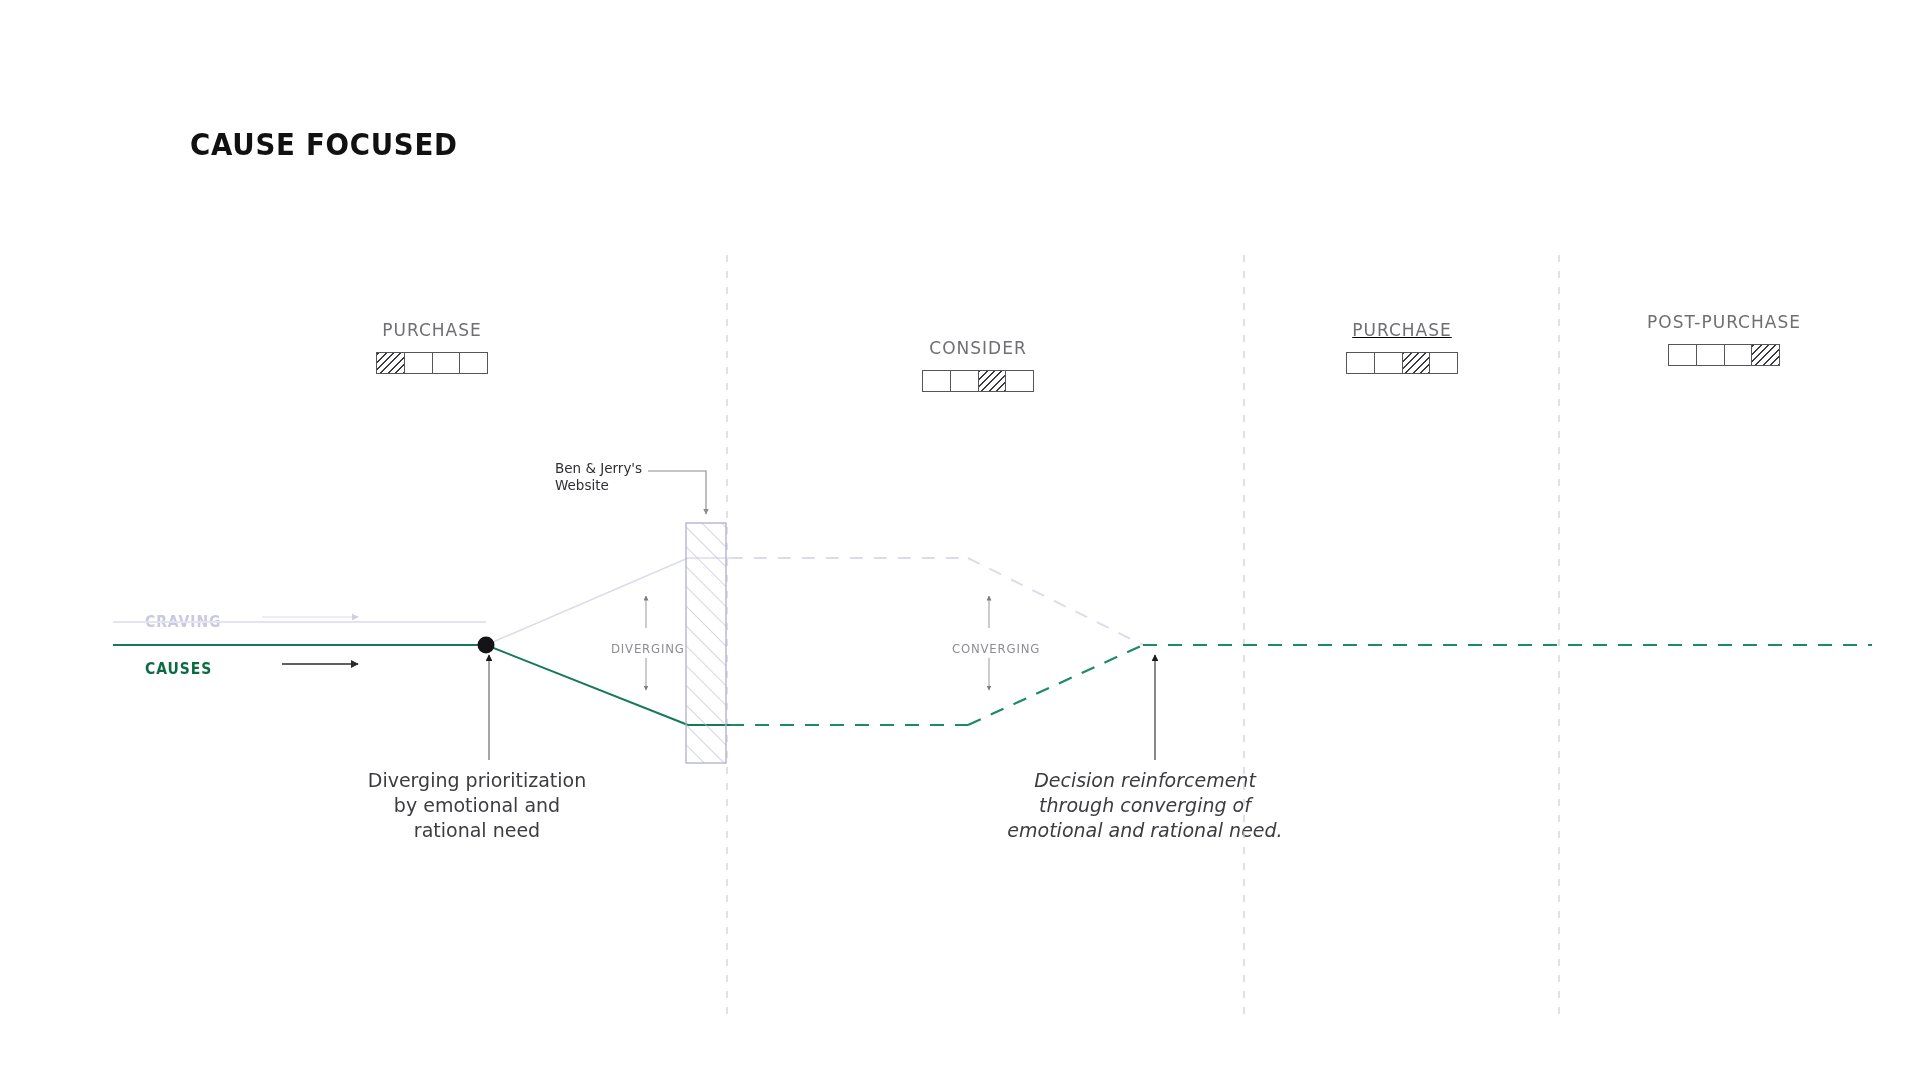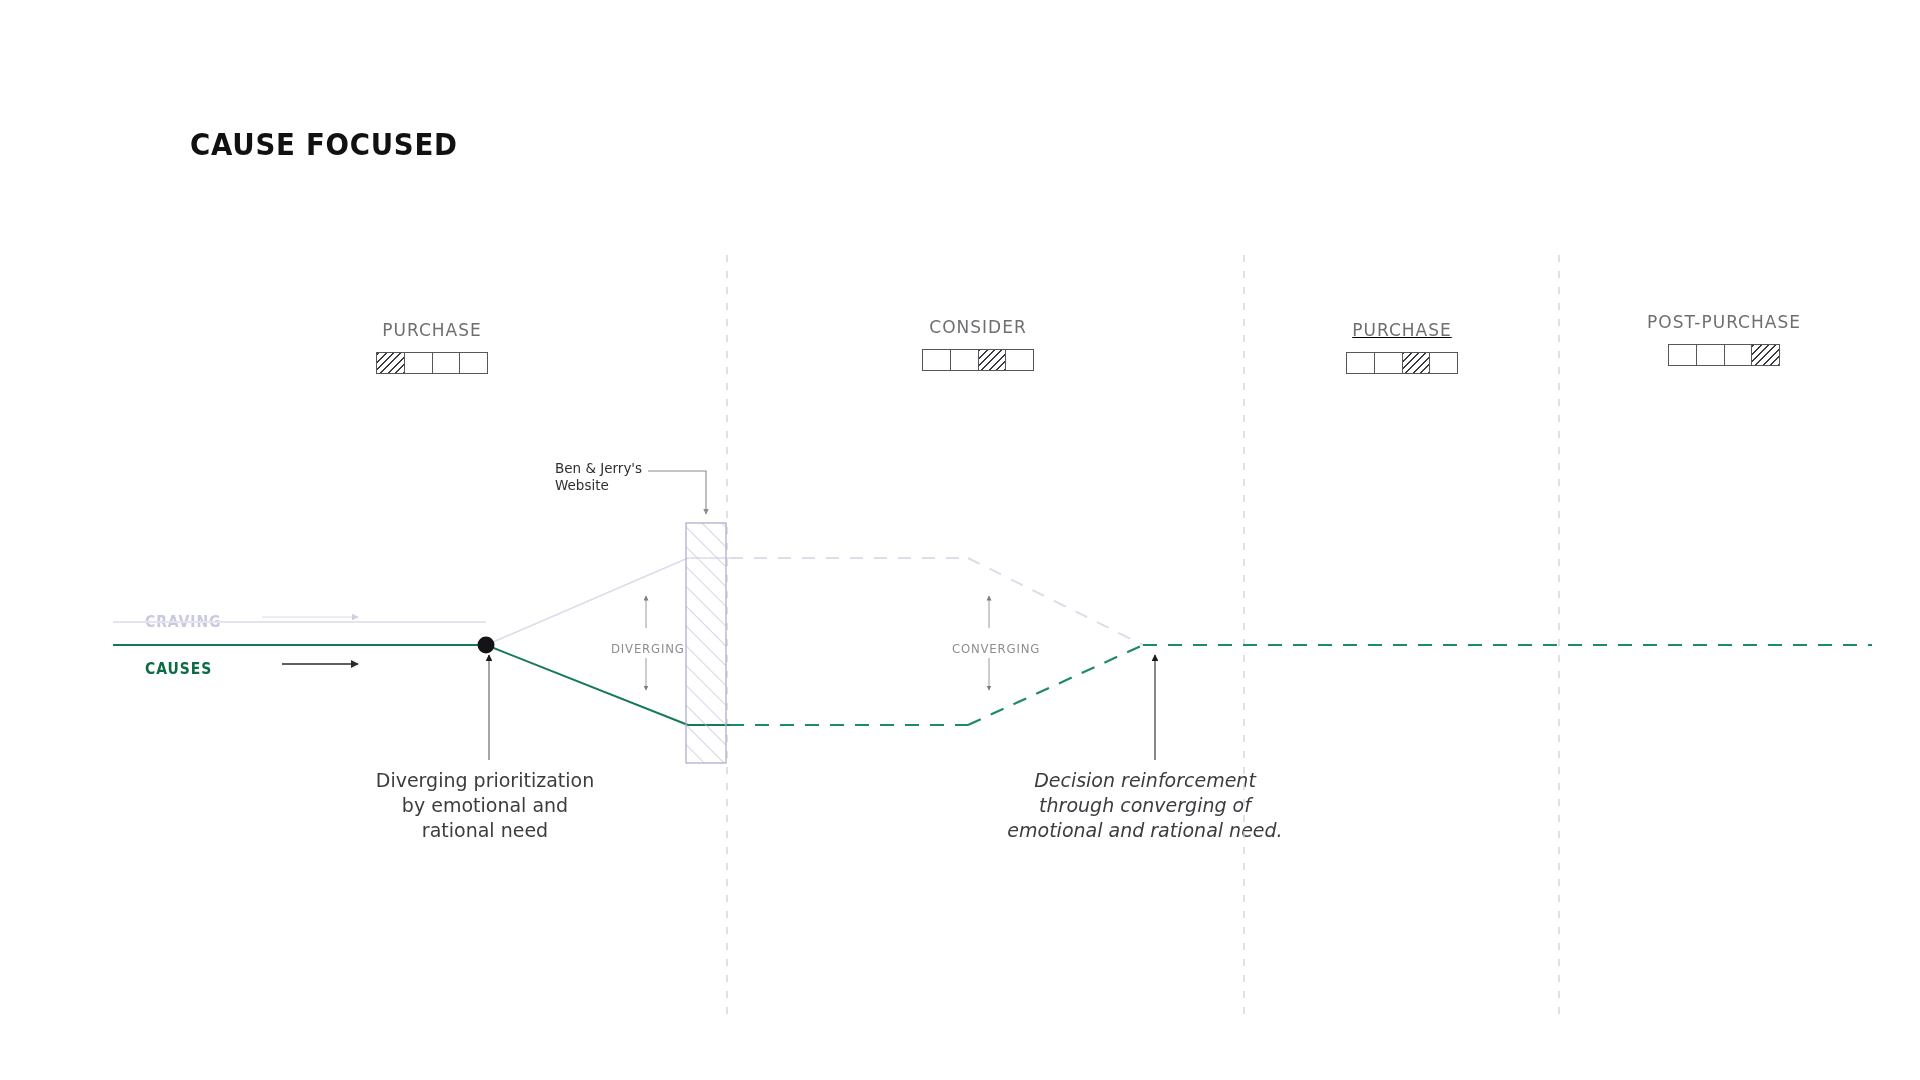--- a/index.html
+++ b/index.html
@@ -145,21 +145,21 @@
 
 <div class="stage" id="stage-0" style="left: 292px; top: 322px; width: 280px;">
   <div class="stage-label">PURCHASE</div>
   <div class="stage-meter" id="meter-0">
       <div class="meter-seg filled"></div>
       <div class="meter-seg"></div>
       <div class="meter-seg"></div>
       <div class="meter-seg"></div>
     </div>
 </div>
-<div class="stage" id="stage-1" style="left: 838px; top: 319px; width: 280px;">
+<div class="stage" id="stage-1" style="left: 838px; top: 340px; width: 280px;">
   <div class="stage-label">CONSIDER</div>
   <div class="stage-meter" id="meter-1">
       <div class="meter-seg"></div>
       <div class="meter-seg"></div>
       <div class="meter-seg filled"></div>
       <div class="meter-seg"></div>
     </div>
 </div>
 <div class="stage" id="stage-2" style="left: 1262px; top: 322px; width: 280px; text-decoration: underline;">
   <div class="stage-label">PURCHASE</div>
@@ -185,21 +185,21 @@
 </div>
 <div class="legend-item" id="legend-causes" style="left: 145px; top: 662px;">
   <div class="legend-label">CAUSES</div>
 </div>
 
 <div class="flow-tag" id="flow-tag-0" style="left: 611px; top: 642px;">DIVERGING</div>
 <div class="flow-tag" id="flow-tag-1" style="left: 952px; top: 642px;">CONVERGING</div>
 
 <div class="callout" id="callout-0" style="left: 555px; top: 460px; width: 130px;">Ben &amp; Jerry's
 Website</div>
-<div class="note" id="note-0" style="left: 360px; top: 768px; width: 250px;">Diverging prioritization
+<div class="note" id="note-0" style="left: 352px; top: 768px; width: 250px;">Diverging prioritization
 by emotional and
 rational need</div>
 <div class="note" id="note-1" style="left: 1000px; top: 768px; width: 290px; font-style: italic;">Decision reinforcement
 through converging of
 emotional and rational need.</div>
 
 <svg id="diagram-svg" viewBox="0 0 1920 1080">
   <defs>
     <pattern id="hatch-block" width="14" height="14" patternTransform="rotate(-45)" patternUnits="userSpaceOnUse">
       <line x1="0" y1="0" x2="0" y2="14" stroke="#b9b9d6" stroke-width="1.2"></line>

